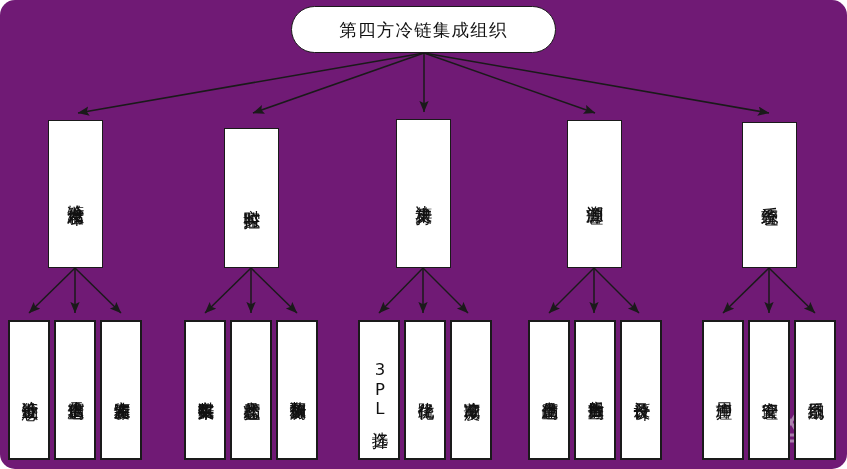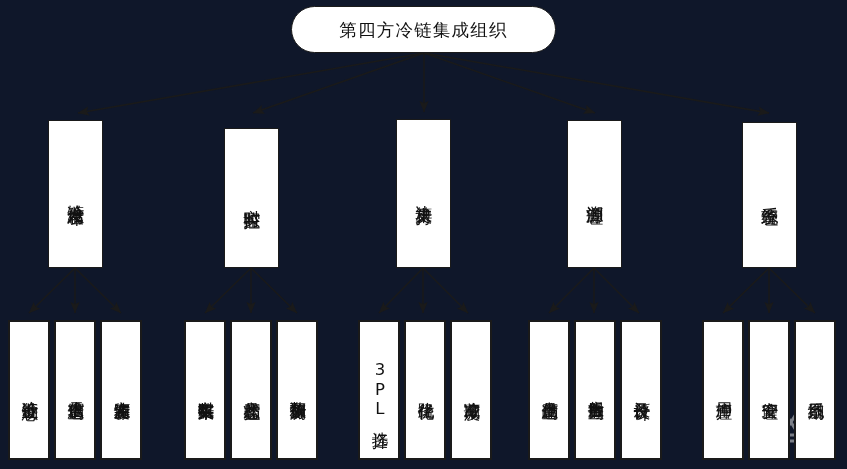--- a/index.html
+++ b/index.html
@@ -7,22 +7,23 @@
     padding: 0;
     background: #ffffff;
   }
   body {
     font-family: "DejaVu Sans", "Liberation Sans", sans-serif;
   }
   #diagram-canvas {
     position: relative;
     width: 847px;
     height: 469px;
-    background: #0f172a;
+    background: #701a75;
     overflow: hidden;
+    border-radius: 15px;
   }
   #connector-layer {
     position: absolute;
     left: 0;
     top: 0;
     width: 847px;
     height: 469px;
     pointer-events: none;
   }
   .node {

